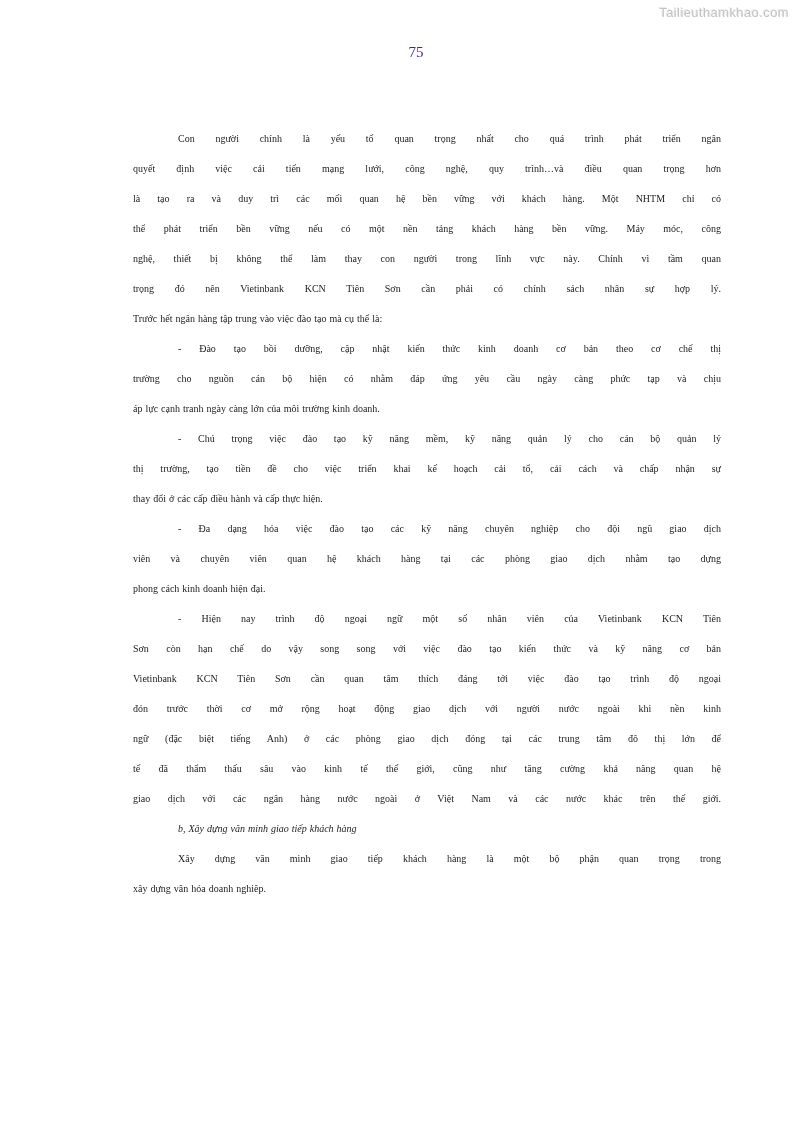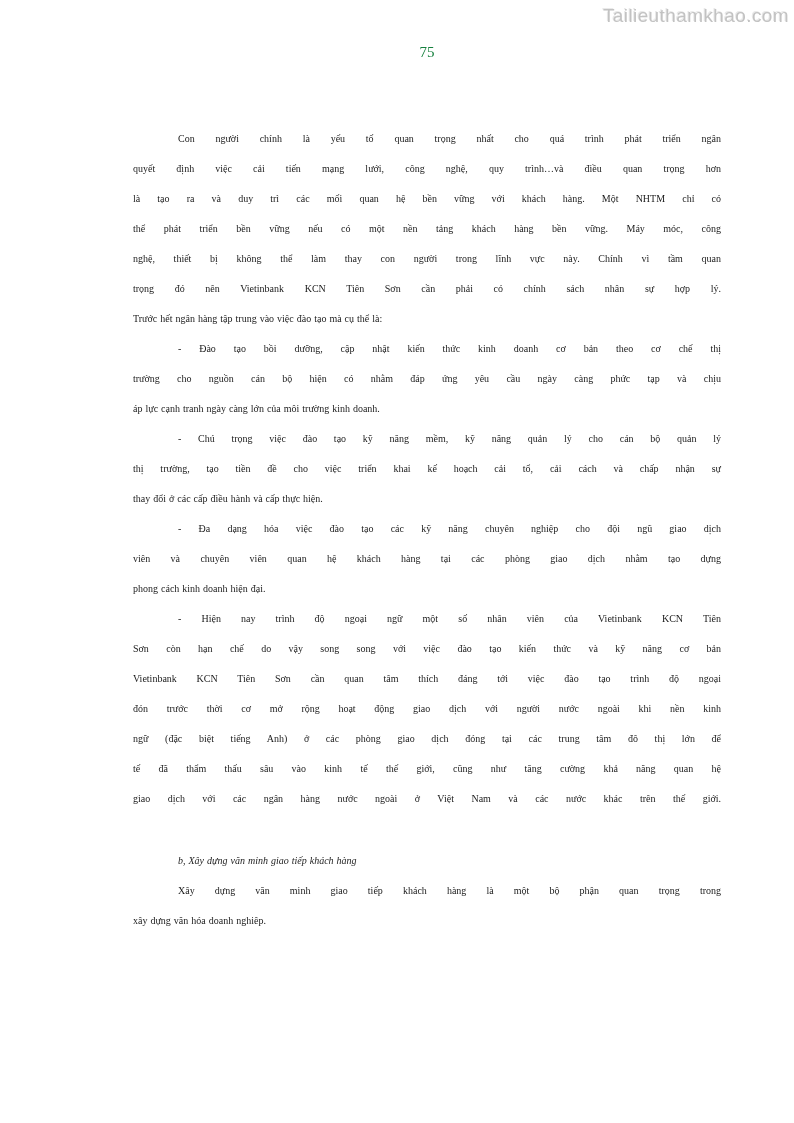--- a/index.html
+++ b/index.html
@@ -14,47 +14,46 @@
     background: #ffffff;
     overflow: hidden;
     font-family: "Liberation Serif", "DejaVu Serif", serif;
     color: #1b1b1b;
   }
   .watermark {
     position: absolute;
     top: 5px;
     right: 5px;
     font-family: "Liberation Sans", "DejaVu Sans", sans-serif;
-    font-size: 19px;
+    font-size: 13px;
     letter-spacing: 0.4px;
     color: #c2c2c2;
     text-shadow: 1px 1px 0 #ffffff, -1px -1px 0 #e9e9e9;
   }
   .page-number {
     position: absolute;
     top: 44px;
-    left: 133px;
+    left: 122px;
     width: 588px;
     text-align: center;
     font-size: 15px;
-    color: #15803d;
+    color: #4c1d95;
   }
   .text-body {
     position: absolute;
     top: 124px;
     left: 133px;
     width: 588px;
   }
   .para {
     margin: 0;
     padding: 0;
   }
   .para.italic {
     font-style: italic;
-    margin-top: 32px;
   }
   .line {
     height: 30px;
     line-height: 30px;
     font-size: 10px;
     text-align: left;
     word-spacing: 0.5px;
     overflow: visible;
   }
   .line.just {

